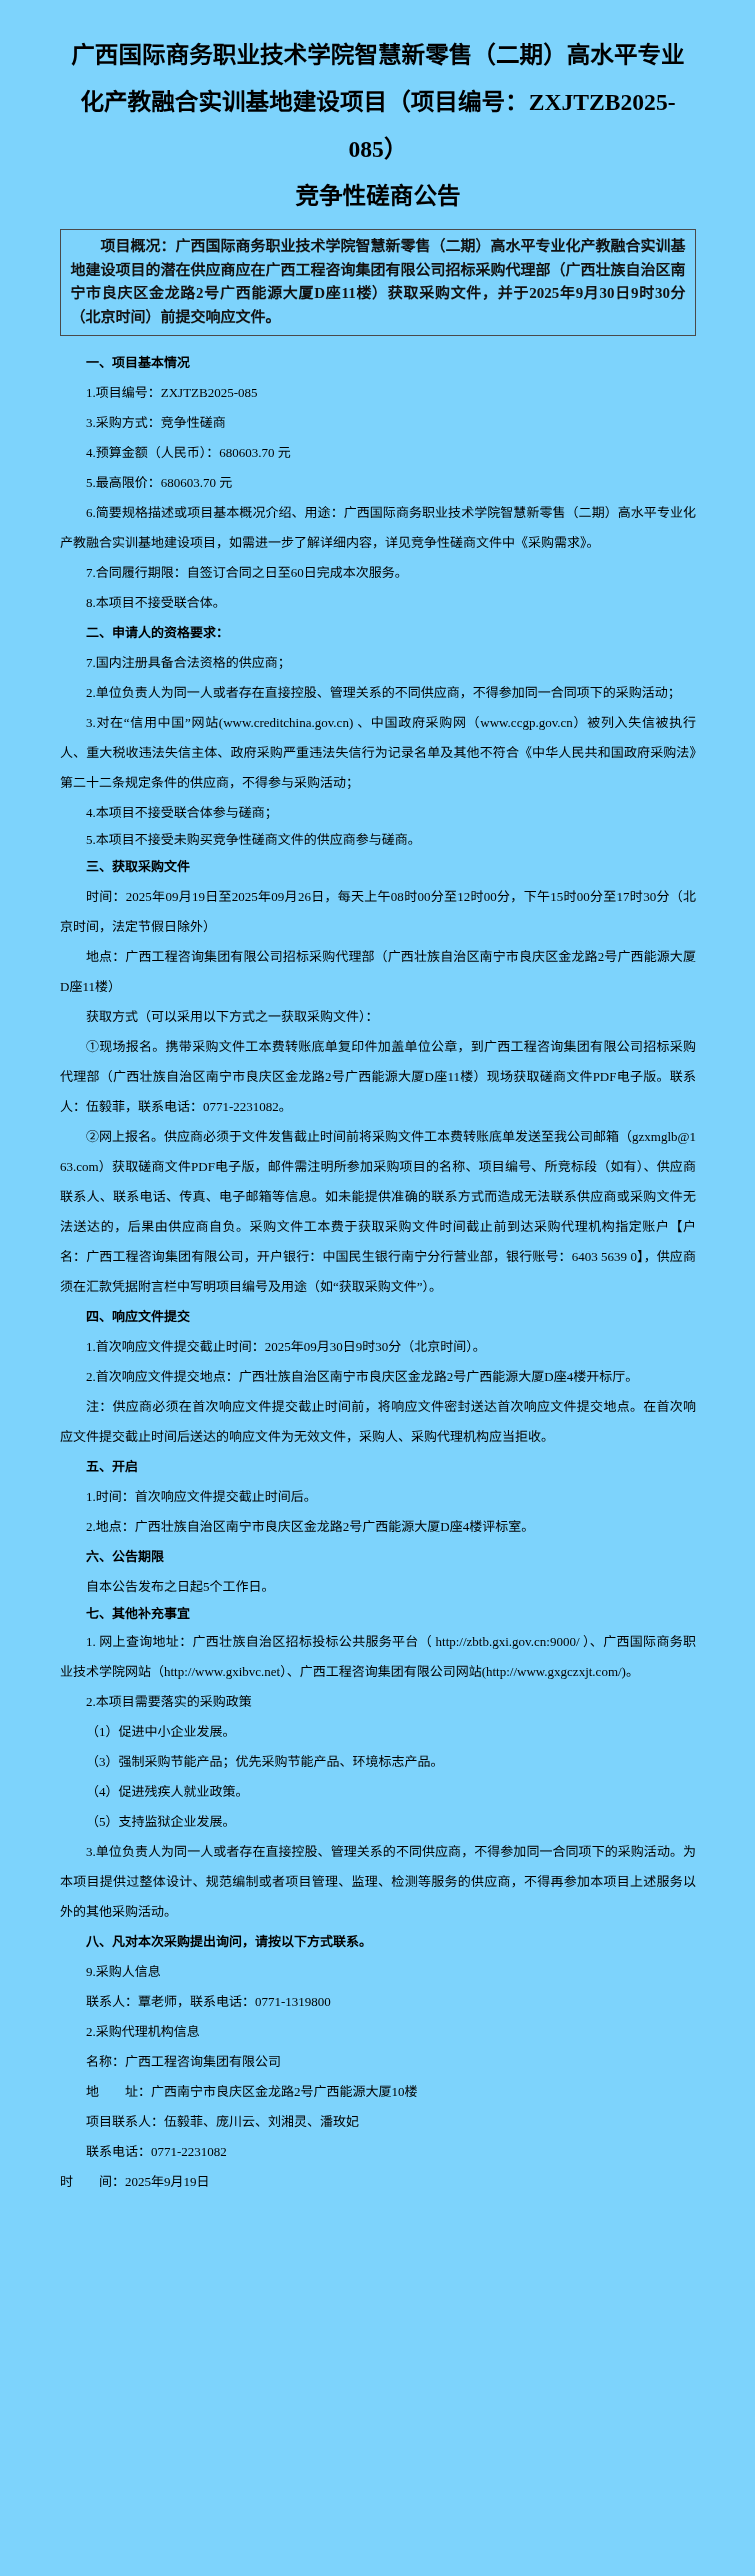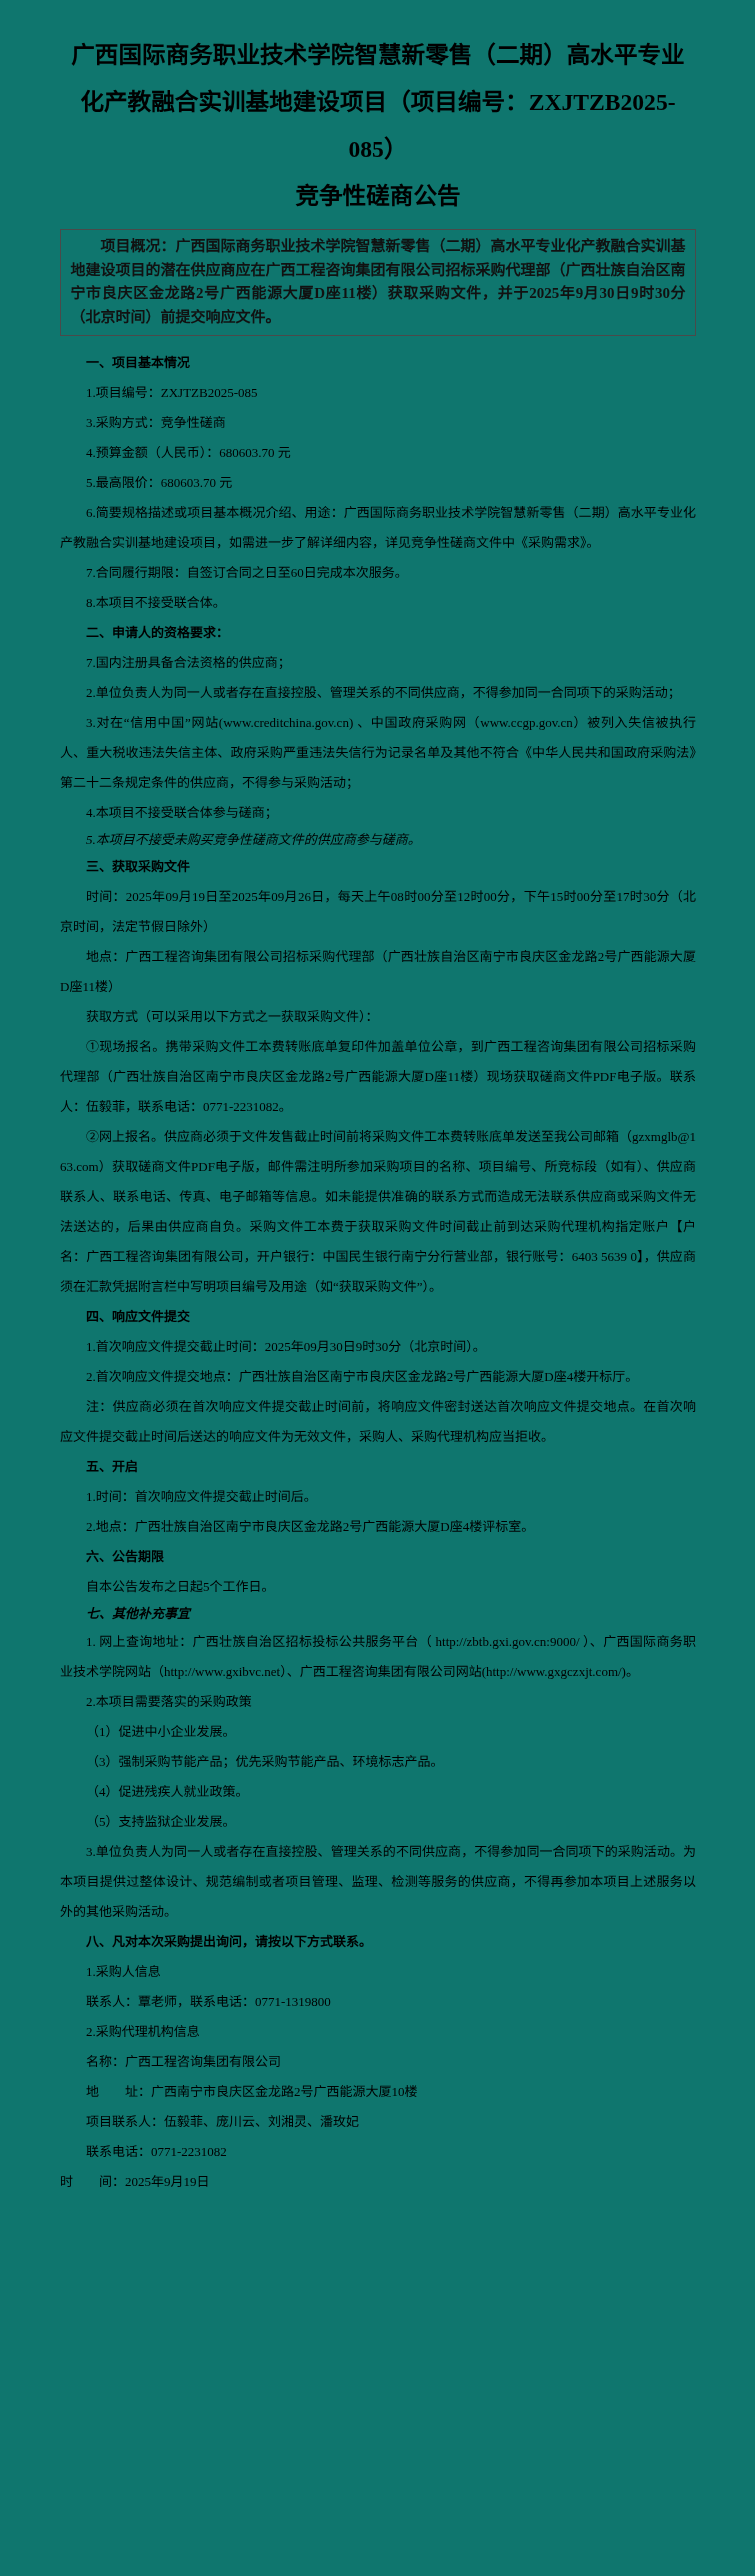--- a/index.html
+++ b/index.html
@@ -1,20 +1,20 @@
 <!DOCTYPE html>
 <html lang="zh-CN" style="font-size:15px"><head>
 <meta charset="utf-8">
 <style>
   html,body{margin:0;padding:0;background:#ffffff;}
   .page{
     position:relative;
     width:756px;height:2576px;
     margin:0 auto;
-    background:#0f766e;
+    background:#7dd3fc;
     overflow:hidden;
     box-sizing:border-box;
     padding:32px 60px 0 60px;
     color:#000;
     font-family:"Liberation Serif","DejaVu Serif",serif;
   }
   .doc-title{
     text-align:center;
     font-weight:bold;
     font-size:23.6px;
@@ -36,21 +36,21 @@
   .blk{
     margin:0;
     font-size:13px;
     line-height:30px;
     text-align:justify;
     text-indent:2em;
     color:#000;
     word-break:break-all;
   }
   .heading{font-weight:bold;}
-  .tight{line-height:24.6px;font-style:italic;}
+  .tight{line-height:24.6px;}
   .noindent{text-indent:0;}
 </style>
 </head>
 <body>
 
 <div class="page">
   <div class="doc-title">
     <div>广西国际商务职业技术学院智慧新零售（二期）高水平专业</div>
     <div>化产教融合实训基地建设项目（项目编号：ZXJTZB2025-085）</div>
     <div>竞争性磋商公告</div>
@@ -92,21 +92,21 @@
       <p class="blk para">自本公告发布之日起5个工作日。</p>
       <p class="blk heading tight">七、其他补充事宜</p>
       <p class="blk para">1. 网上查询地址：广西壮族自治区招标投标公共服务平台（ http://zbtb.gxi.gov.cn:9000/ ）、广西国际商务职业技术学院网站（http://www.gxibvc.net）、广西工程咨询集团有限公司网站(http://www.gxgczxjt.com/)。</p>
       <p class="blk para">2.本项目需要落实的采购政策</p>
       <p class="blk para">（1）促进中小企业发展。</p>
       <p class="blk para">（3）强制采购节能产品；优先采购节能产品、环境标志产品。</p>
       <p class="blk para">（4）促进残疾人就业政策。</p>
       <p class="blk para">（5）支持监狱企业发展。</p>
       <p class="blk para">3.单位负责人为同一人或者存在直接控股、管理关系的不同供应商，不得参加同一合同项下的采购活动。为本项目提供过整体设计、规范编制或者项目管理、监理、检测等服务的供应商，不得再参加本项目上述服务以外的其他采购活动。</p>
       <p class="blk heading">八、凡对本次采购提出询问，请按以下方式联系。</p>
-      <p class="blk para">1.采购人信息</p>
+      <p class="blk para">9.采购人信息</p>
       <p class="blk para">联系人：覃老师，联系电话：0771-1319800</p>
       <p class="blk para">2.采购代理机构信息</p>
       <p class="blk para">名称：广西工程咨询集团有限公司</p>
       <p class="blk para">地　　址：广西南宁市良庆区金龙路2号广西能源大厦10楼</p>
       <p class="blk para">项目联系人：伍毅菲、庞川云、刘湘灵、潘玫妃</p>
       <p class="blk para">联系电话：0771-2231082</p>
       <p class="blk para noindent">时　　间：2025年9月19日</p>
     </div>
 </div>
 

